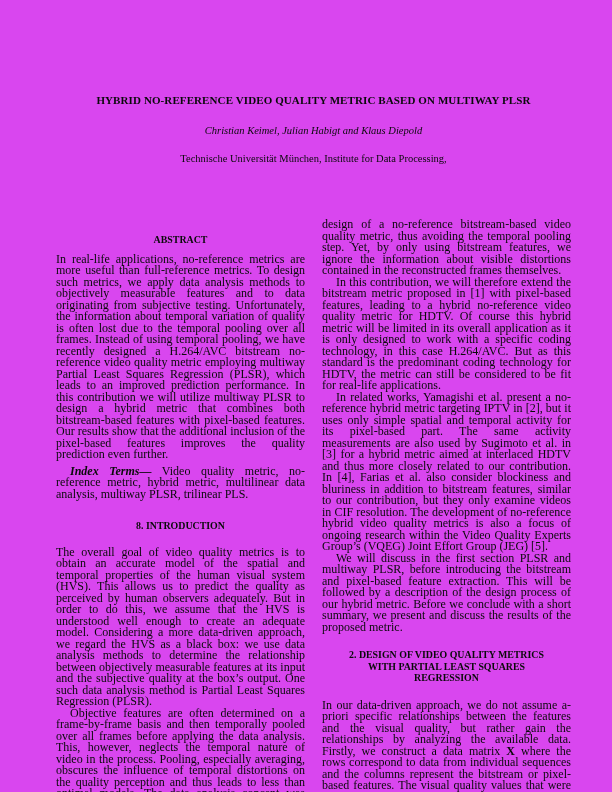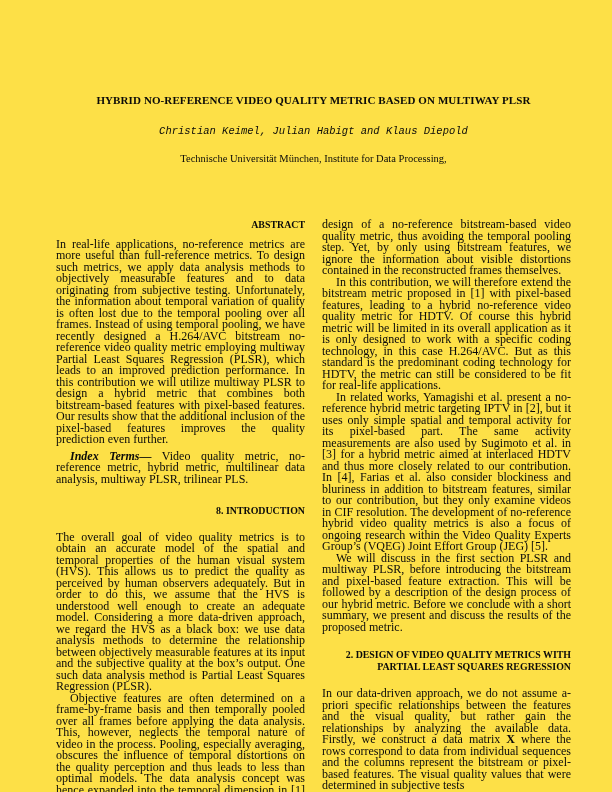--- a/index.html
+++ b/index.html
@@ -4,21 +4,21 @@
 <style>
   html, body {
     margin: 0;
     padding: 0;
     background: #ffffff;
   }
   .page {
     position: relative;
     width: 612px;
     height: 792px;
-    background: #fde047;
+    background: #d946ef;
     color: #0a0a0a;
     font-family: "Liberation Serif", "DejaVu Serif", serif;
     overflow: hidden;
   }
   .headblock {
     position: absolute;
     left: 56px;
     top: 0;
     width: 515px;
     text-align: center;
@@ -35,21 +35,20 @@
     letter-spacing: 0.1px;
   }
   .authors {
     position: absolute;
     top: 125px;
     left: 0;
     width: 100%;
     font-style: italic;
     font-size: 10.5px;
     line-height: 12px;
-    font-family: Liberation Mono, monospace;
   }
   .affiliation {
     position: absolute;
     top: 152px;
     left: 0;
     width: 100%;
     font-size: 10.5px;
     line-height: 13px;
   }
   .columns {
@@ -68,25 +67,25 @@
     margin: 0;
     font-size: 12px;
     line-height: 11.5px;
     text-align: justify;
     hyphens: auto;
     -webkit-hyphens: auto;
   }
   .indent { text-indent: 14px; }
   .index-terms { margin-top: 5px !important; }
   .sec-heading {
-    margin: 0;
+    margin: 15px;
     font-size: 9.9px;
     line-height: 11.5px;
     font-weight: bold;
-    text-align: right;
+    text-align: center;
   }
   .abstract-heading { margin-bottom: 8px; }
   .intro-heading { margin-top: 20px; margin-bottom: 15px; }
   .sec2-heading { margin-top: 16px; margin-bottom: 16px; }
   .bi { font-weight: bold; font-style: italic; margin-top: 44px; }
   .mbf { font-weight: bold; }
 </style>
 </head>
 <body>
 

